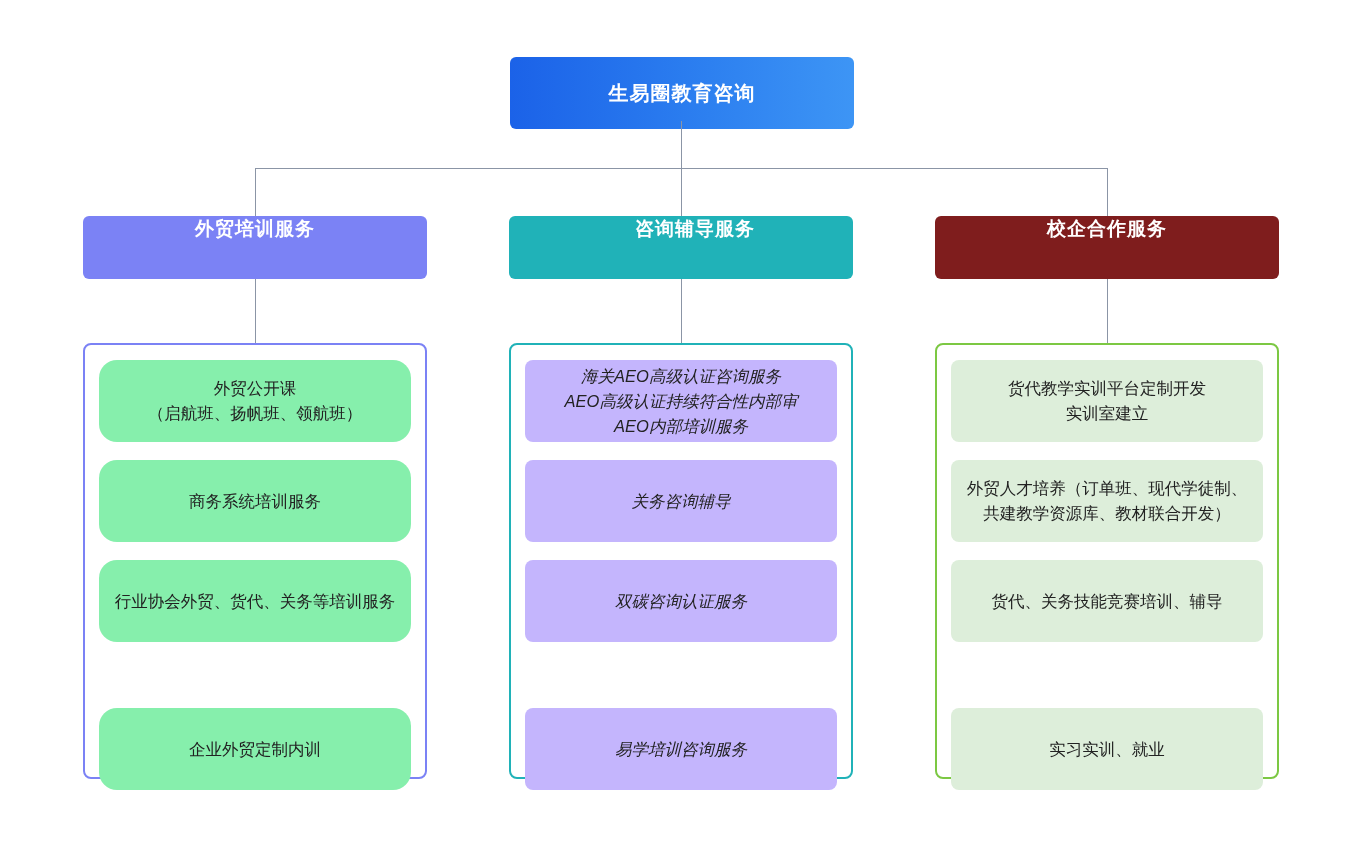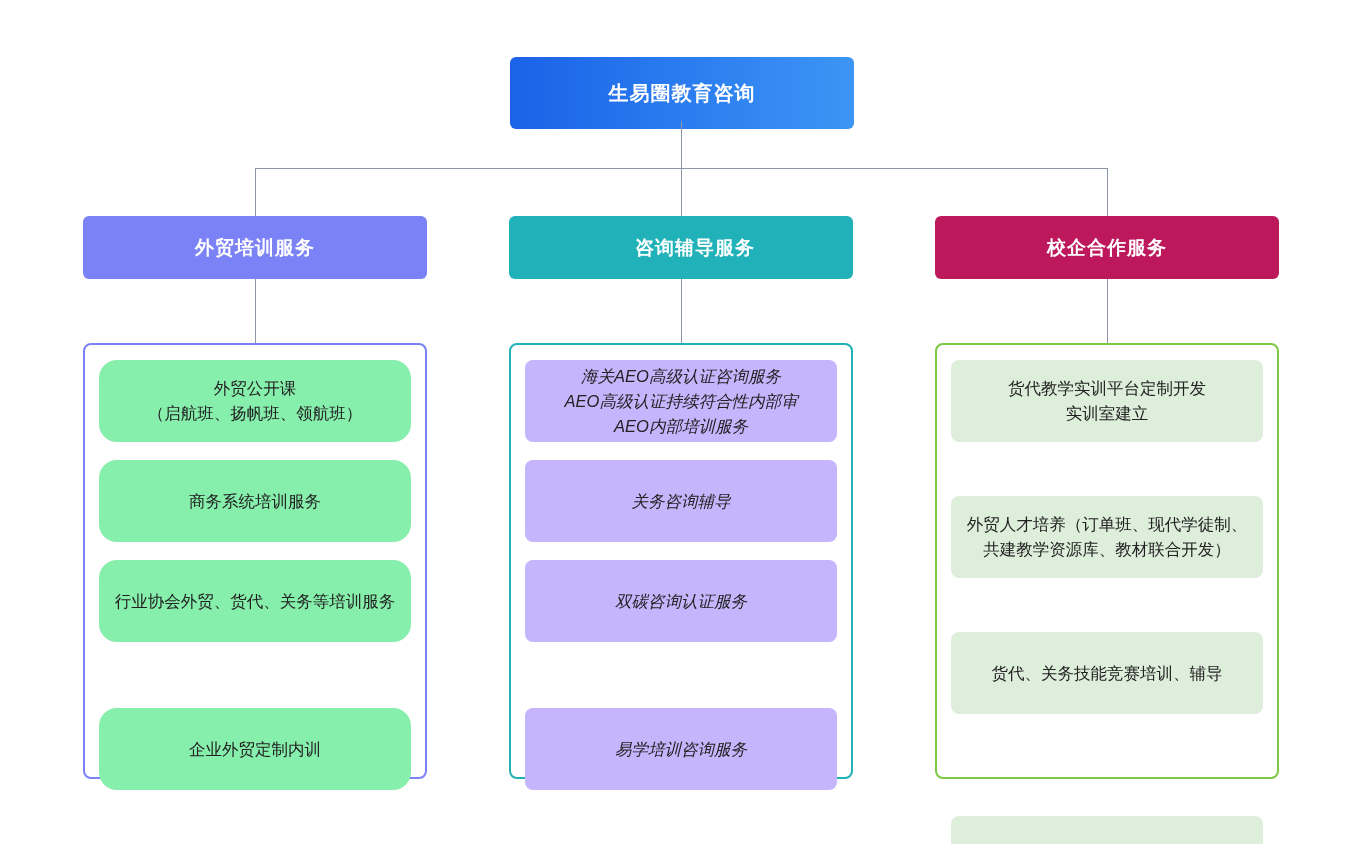--- a/index.html
+++ b/index.html
@@ -95,21 +95,21 @@
     width: 344px;
   }
   .col-1 { left: 83px; }
   .col-2 { left: 509px; }
   .col-3 { left: 935px; }
 
   .col-header {
     height: 63px;
     border-radius: 6px;
     display: flex;
-    align-items: center;
+    align-items: flex-start;
     justify-content: center;
     box-sizing: border-box;
   }
   .col-header .header-title {
     color: #ffffff;
     font-size: 19px;
     font-weight: bold;
     letter-spacing: 1px;
   }
 
@@ -154,22 +154,22 @@
   .col-1 .col-header { background: #7b82f5; }
   .col-1 .col-body   { border-color: #7b82f5; }
   .col-1 .item-card  { background: #86efac; border-radius: 18px; }
 
   
   .col-2 .col-header { background: #20b2b8; padding-left: 28px; }
   .col-2 .col-body   { border-color: #20b2b8; }
   .col-2 .item-card  { background: #c4b5fd; font-style: italic; }
 
   
-  .col-3 .col-header { background: #be185d; }
-  .col-3 .col-body   { border-color: #7cc843; gap: 36px; }
+  .col-3 .col-header { background: #7f1d1d; }
+  .col-3 .col-body   { border-color: #7cc843; }
   .col-3 .item-card  { background: #ddeeda; }
 </style>
 </head>
 <body>
 
 <div id="chart-root">
 
   <div class="root-node">
     <span class="node-title">生易圈教育咨询</span>
   </div>

